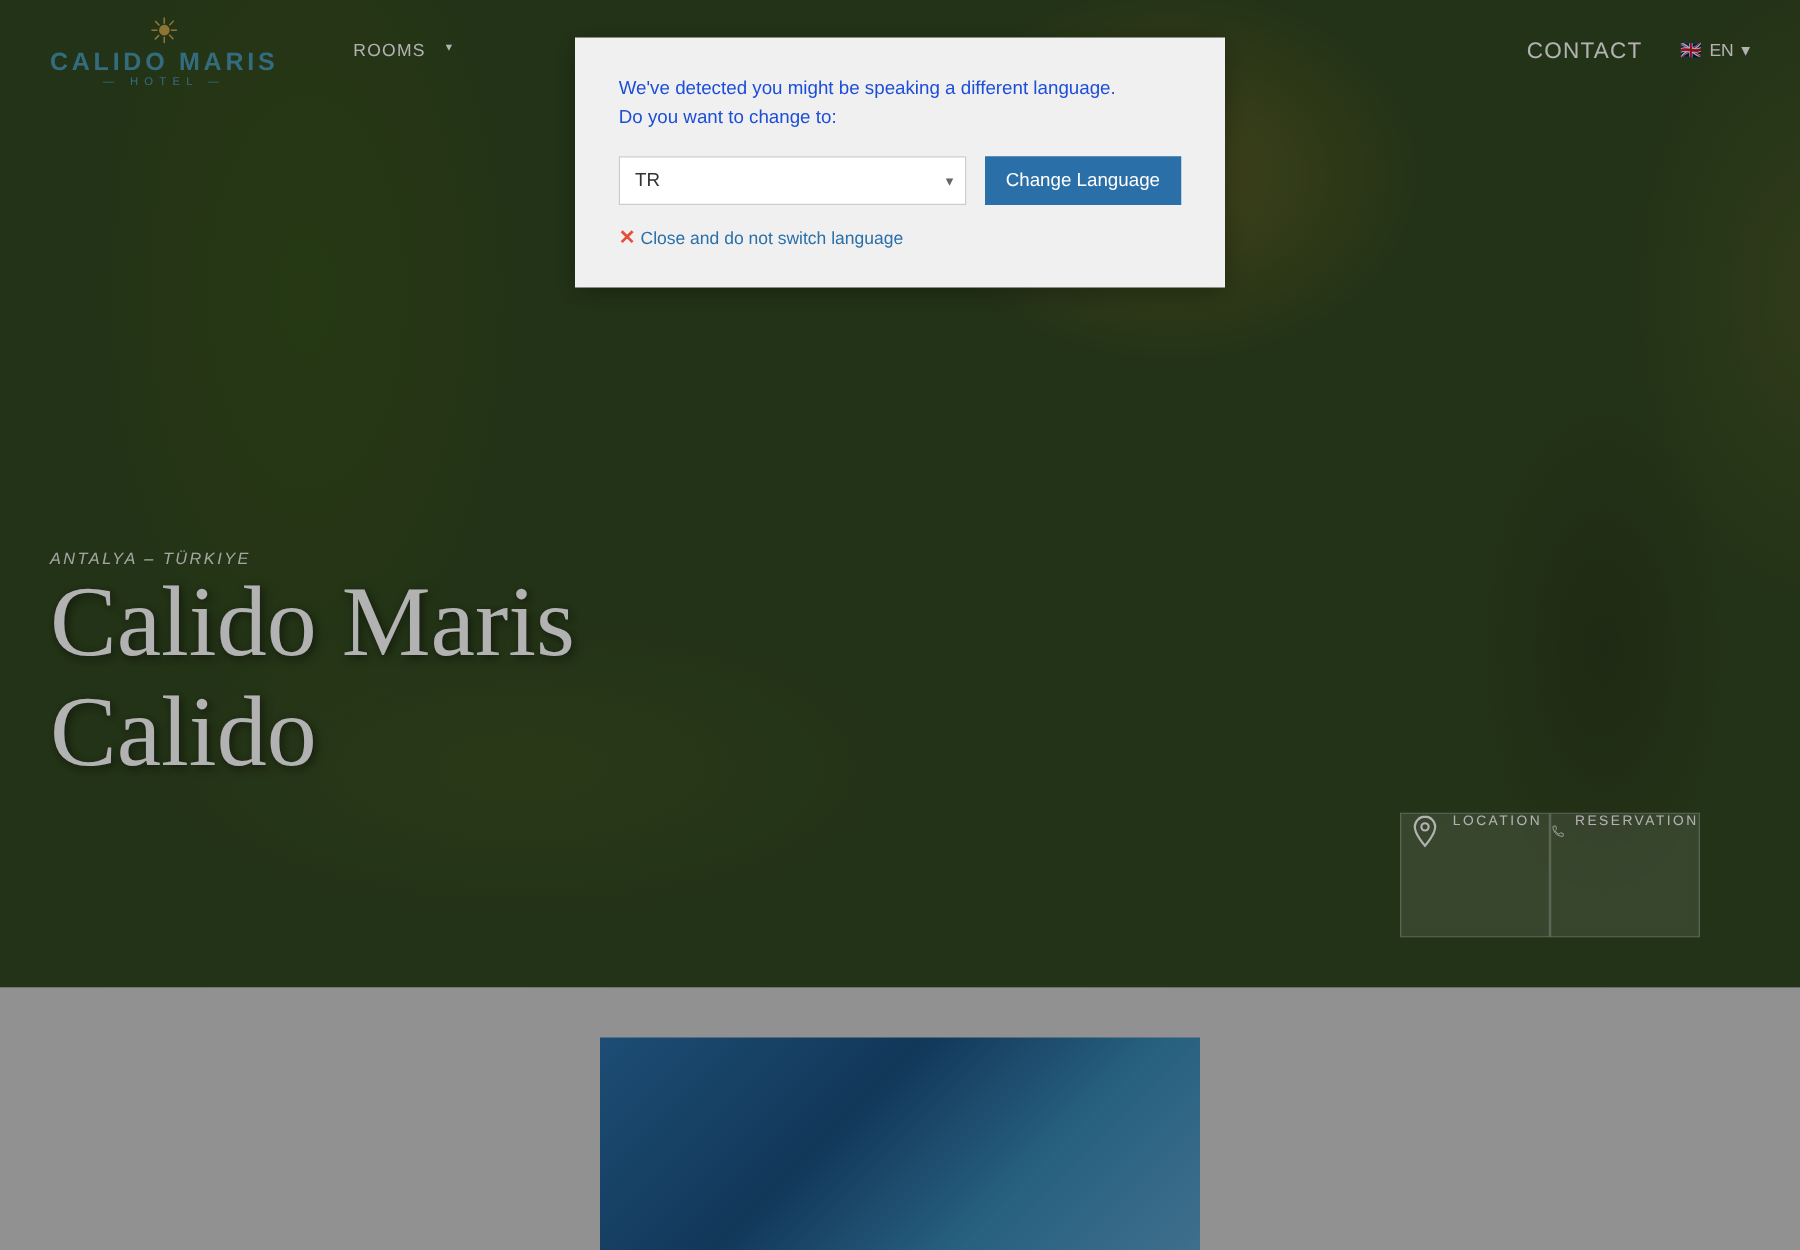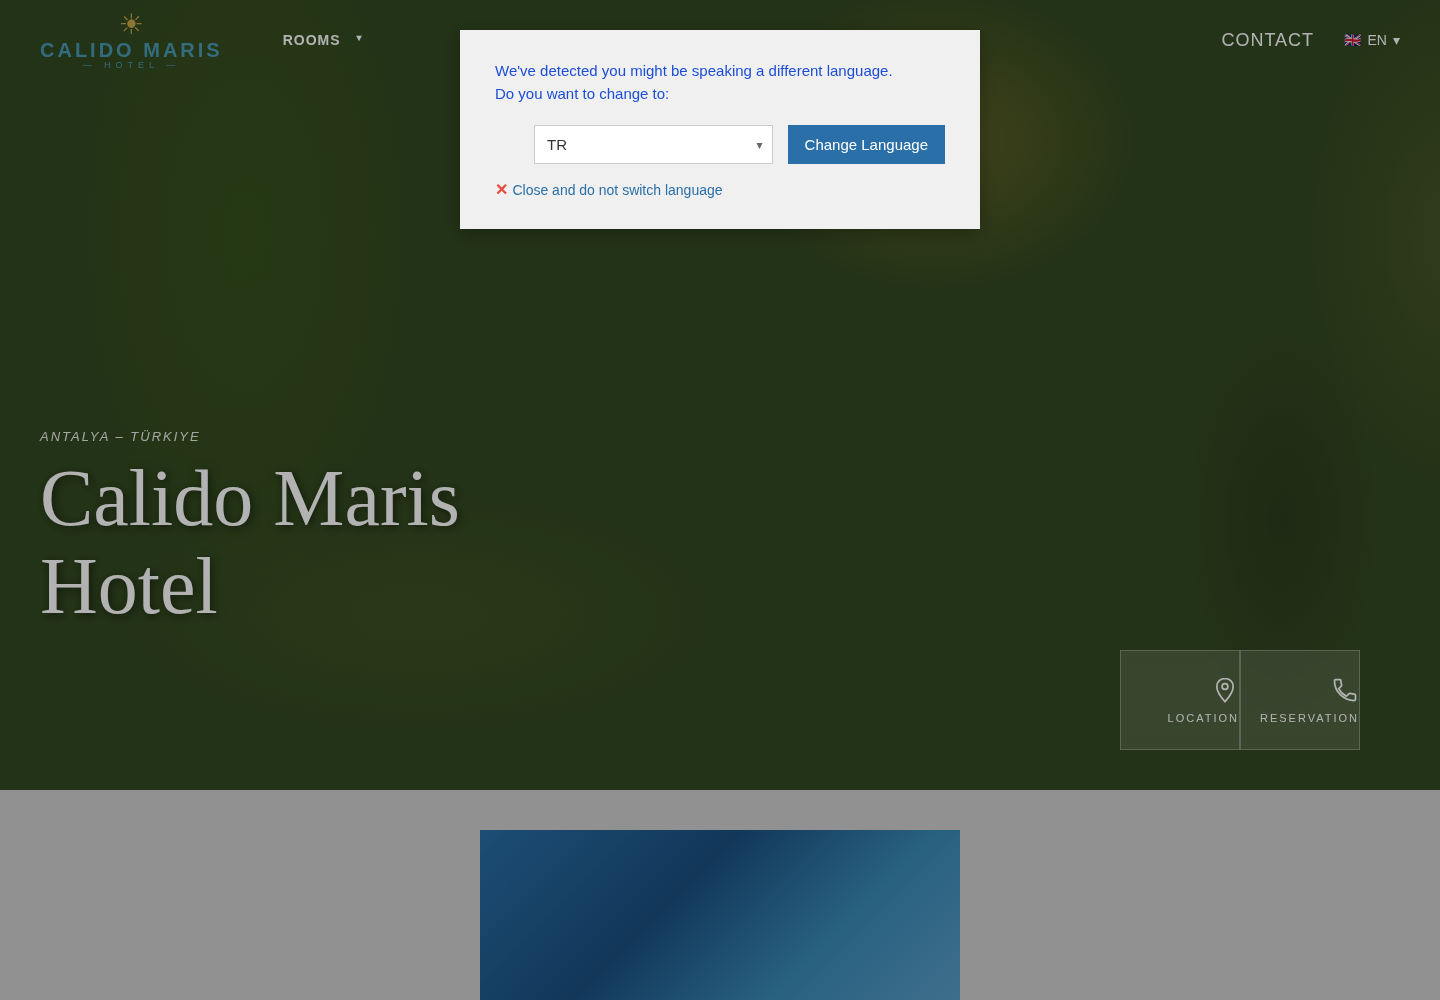--- a/index.html
+++ b/index.html
@@ -48,21 +48,21 @@
     }
     .nav-links {
       display: flex;
       gap: 50px;
       align-items: center;
     }
     .nav-link {
       color: #fff;
       text-decoration: none;
       font-size: 14px;
-      font-weight: 700;
+      font-weight: 400;
       letter-spacing: 1px;
       cursor: pointer;
       display: flex;
       align-items: flex-start;
       gap: 16px;
     }
     .nav-link .chevron {
       font-size: 10px;
     }
     .navbar-right {
@@ -130,21 +130,20 @@
       position: absolute;
       bottom: 160px;
       left: 40px;
       color: #fff;
       z-index: 10;
     }
     .hero-subtitle {
       font-size: 13px;
       font-style: italic;
       letter-spacing: 2px;
-      margin-bottom: 10px;
       opacity: 0.9;
     }
     .hero-title {
       font-size: 80px;
       font-weight: 300;
       line-height: 1.1;
       font-family: Georgia, serif;
       text-shadow: 2px 2px 8px rgba(0,0,0,0.5);
     }
 
@@ -156,22 +155,22 @@
       display: flex;
       gap: 0;
       z-index: 10;
     }
     .icon-btn {
       width: 120px;
       height: 100px;
       background: rgba(255,255,255,0.15);
       border: 1px solid rgba(255,255,255,0.3);
       display: flex;
-      flex-direction: column;
-      align-items: flex-end;
+      flex-direction: row;
+      align-items: flex-start;
       justify-content: center;
       cursor: pointer;
       color: #fff;
       gap: 8px;
       backdrop-filter: blur(4px);
     }
     .icon-btn svg {
       width: 28px;
       height: 28px;
       stroke: #fff;
@@ -210,21 +209,20 @@
     }
     .modal-controls {
       display: flex;
       align-items: center;
       gap: 15px;
       margin-bottom: 16px;
     }
     .lang-select-wrapper {
       position: relative;
       flex: 1;
-      margin-left: 39px;
     }
     .lang-select {
       width: 100%;
       padding: 10px 35px 10px 12px;
       font-size: 15px;
       border: 1px solid #ccc;
       background: #fff;
       appearance: none;
       cursor: pointer;
       color: #333;
@@ -312,21 +310,21 @@
         <span>EN</span>
         <span>▾</span>
       </div>
     </div>
   </nav>
 
   <div class="hero-content">
     <div class="hero-subtitle">ANTALYA – TÜRKIYE</div>
     <div class="hero-title">
       <span>Calido Maris</span><br>
-      <span>Hotel</span>
+      <span>Calido</span>
     </div>
   </div>
 
   <div class="hero-icon-buttons">
     <div class="icon-btn">
       <svg viewBox="0 0 24 24">
         <path d="M12 2C8.13 2 5 5.13 5 9c0 5.25 7 13 7 13s7-7.75 7-13c0-3.87-3.13-7-7-7z"></path>
         <circle cx="12" cy="9" r="2.5"></circle>
       </svg>
       <span class="icon-btn-label">LOCATION</span>

